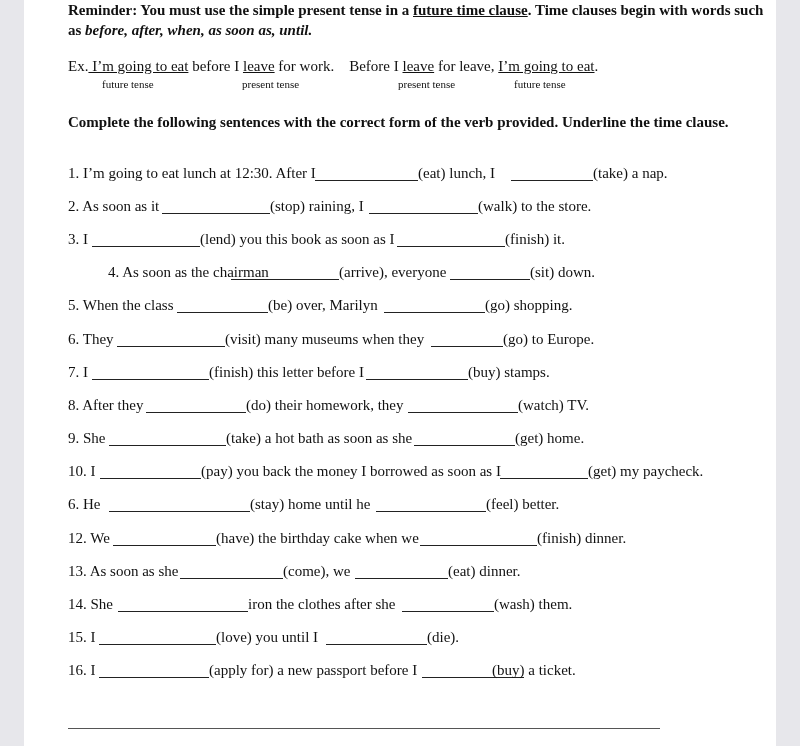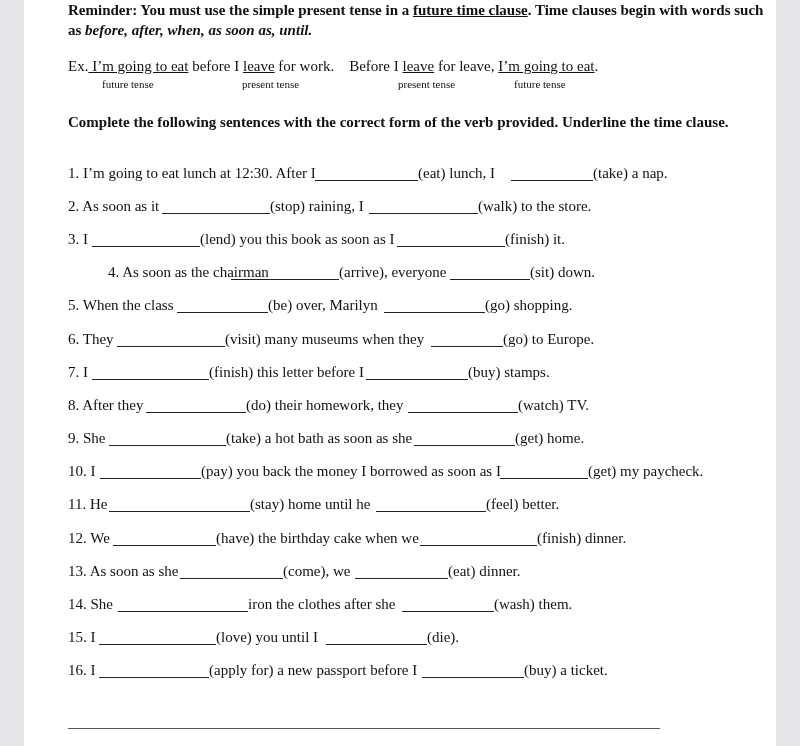--- a/index.html
+++ b/index.html
@@ -76,21 +76,21 @@
     <div class="abs row" style="top: 428px;"><span>9. She </span></div>
     <span class="abs" style="left: 109px; top: 431px; width: 117px; height: 14px; border-bottom: 1px solid rgb(34, 34, 34);"></span>
     <span class="abs row" style="left: 226px; top: 428px;">(take) a hot bath as soon as she </span>
     <span class="abs" style="left: 414px; top: 431px; width: 101px; height: 14px; border-bottom: 1px solid rgb(34, 34, 34);"></span>
     <span class="abs row" style="left: 515px; top: 428px;"> (get) home.</span>
     <div class="abs row" style="top: 461px;"><span>10. I </span></div>
     <span class="abs" style="left: 100px; top: 464px; width: 101px; height: 14px; border-bottom: 1px solid rgb(34, 34, 34);"></span>
     <span class="abs row" style="left: 201px; top: 461px;">(pay) you back the money I borrowed as soon as I </span>
     <span class="abs" style="left: 500px; top: 464px; width: 88px; height: 14px; border-bottom: 1px solid rgb(34, 34, 34);"></span>
     <span class="abs row" style="left: 588px; top: 461px;">  (get) my paycheck.</span>
-    <div class="abs row" style="top: 494px;"><span>11. He </span></div>
+    <div class="abs row" style="top: 494px;"><span>6. He </span></div>
     <span class="abs" style="left: 109px; top: 497px; width: 141px; height: 14px; border-bottom: 1px solid rgb(34, 34, 34);"></span>
     <span class="abs row" style="left: 250px; top: 494px;"> (stay) home until he </span>
     <span class="abs" style="left: 376px; top: 497px; width: 110px; height: 14px; border-bottom: 1px solid rgb(34, 34, 34);"></span>
     <span class="abs row" style="left: 486px; top: 494px;">(feel) better.</span>
     <div class="abs row" style="top: 528px;"><span>12. We </span></div>
     <span class="abs" style="left: 113px; top: 531px; width: 103px; height: 14px; border-bottom: 1px solid rgb(34, 34, 34);"></span>
     <span class="abs row" style="left: 216px; top: 528px;">(have) the birthday cake when we </span>
     <span class="abs" style="left: 420px; top: 531px; width: 117px; height: 14px; border-bottom: 1px solid rgb(34, 34, 34);"></span>
     <span class="abs row" style="left: 537px; top: 528px;">(finish) dinner.</span>
     <div class="abs row" style="top: 561px;"><span>13. As soon as she </span></div>
@@ -105,16 +105,16 @@
     <span class="abs row" style="left: 494px; top: 594px;"> (wash) them.</span>
     <div class="abs row" style="top: 627px;"><span>15. I </span></div>
     <span class="abs" style="left: 99px; top: 630px; width: 117px; height: 14px; border-bottom: 1px solid rgb(34, 34, 34);"></span>
     <span class="abs row" style="left: 216px; top: 627px;"> (love) you until I </span>
     <span class="abs" style="left: 326px; top: 630px; width: 101px; height: 14px; border-bottom: 1px solid rgb(34, 34, 34);"></span>
     <span class="abs row" style="left: 427px; top: 627px;"> (die).</span>
     <div class="abs row" style="top: 660px;"><span>16. I </span></div>
     <span class="abs" style="left: 99px; top: 663px; width: 110px; height: 14px; border-bottom: 1px solid rgb(34, 34, 34);"></span>
     <span class="abs row" style="left: 209px; top: 660px;"> (apply for) a new passport before I </span>
     <span class="abs" style="left: 422px; top: 663px; width: 102px; height: 14px; border-bottom: 1px solid rgb(34, 34, 34);"></span>
-    <span class="abs row" style="left: 524px; top: 660px;"> (buy) a ticket.</span>
+    <span class="abs row" style="left: 492px; top: 660px;"> (buy) a ticket.</span>
   </div>
 
 <div class="abs rule"></div>
 
 </body></html>

